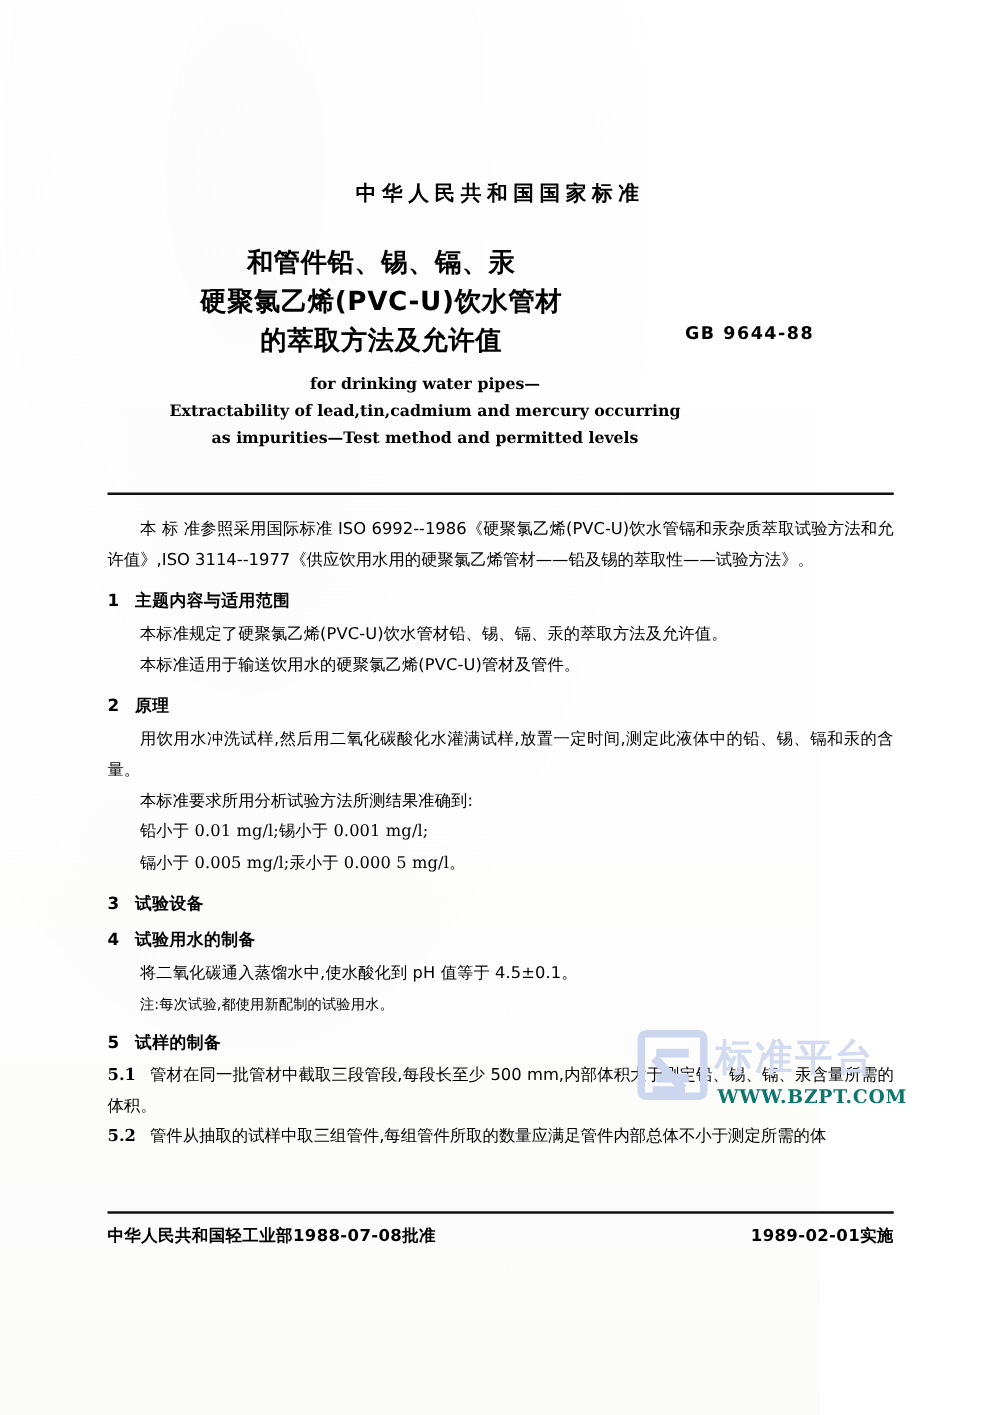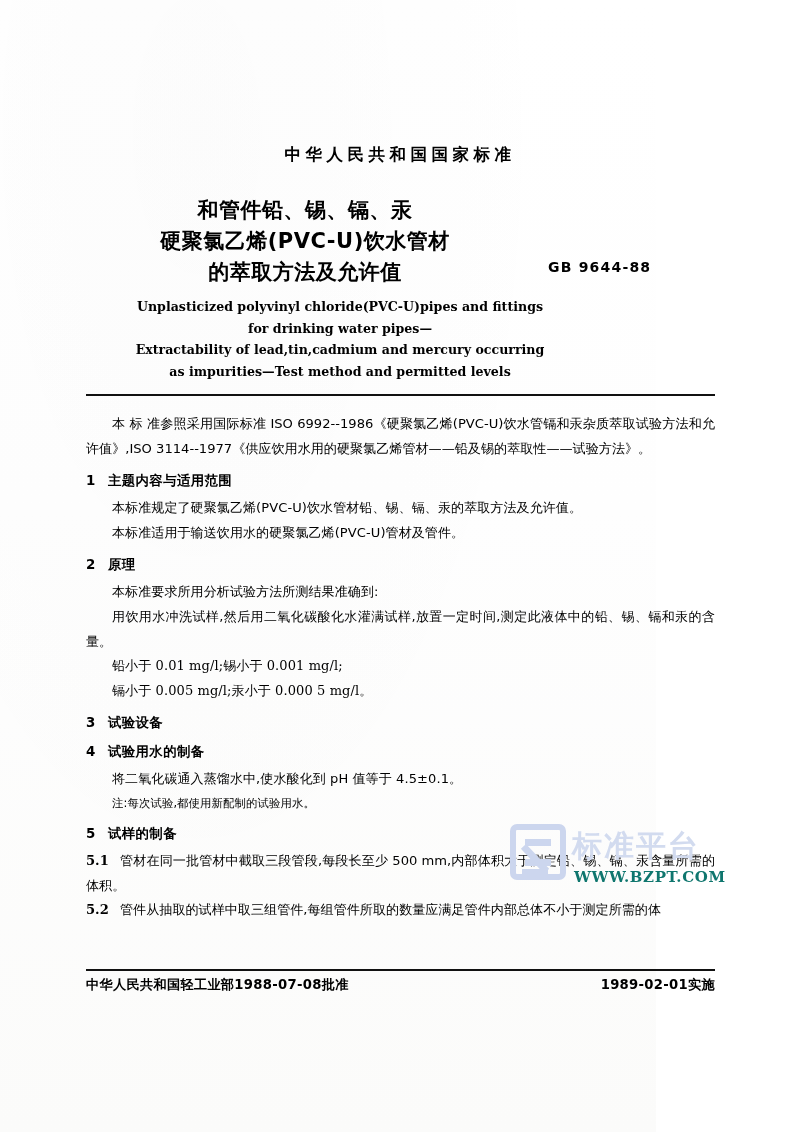--- a/index.html
+++ b/index.html
@@ -179,21 +179,21 @@
 
   
   .footer {
     position: absolute;
     left: 86px;
     top: 976px;
     width: 629px;
     height: 22px;
     display: flex;
     justify-content: space-between;
-    align-items: flex-start;
+    align-items: flex-end;
     font-size: 13.2px;
     font-weight: bold;
     letter-spacing: 0.3px;
   }
   .footer span { white-space: nowrap; }
 
   
   .watermark {
     position: absolute;
     left: 510px;
@@ -274,21 +274,20 @@
 
     <div class="title-block">
       <div class="title-line">和管件铅、锡、镉、汞</div>
       <div class="title-line">硬聚氯乙烯(PVC-U)饮水管材</div>
       <div class="title-line">的萃取方法及允许值</div>
     </div>
 
     <div class="std-number">GB 9644-88</div>
 
     <div class="en-title">
-      <div class="en-line">Unplasticized polyvinyl chloride(PVC-U)pipes and fittings</div>
       <div class="en-line">for drinking water pipes—</div>
       <div class="en-line">Extractability of lead,tin,cadmium and mercury occurring</div>
       <div class="en-line">as impurities—Test method and permitted levels</div>
     </div>
 
     <div class="rule-top"></div>
 
     <div class="body-area">
 
       <p class="lead-para">本 标 准参照采用国际标准 ISO 6992--1986《硬聚氯乙烯(PVC-U)饮水管镉和汞杂质萃取试验方法和允许值》,ISO 3114--1977《供应饮用水用的硬聚氯乙烯管材——铅及锡的萃取性——试验方法》。</p>
@@ -298,22 +297,22 @@
       </div>
       <div class="block">
         <p class="para">本标准规定了硬聚氯乙烯(PVC-U)饮水管材铅、锡、镉、汞的萃取方法及允许值。</p>
         <p class="para">本标准适用于输送饮用水的硬聚氯乙烯(PVC-U)管材及管件。</p>
       </div>
 
       <div class="sec-head">
         <span class="num">2</span><span>原理</span>
       </div>
       <div>
+        <p class="para indent">用饮用水冲洗试样,然后用二氧化碳酸化水灌满试样,放置一定时间,测定此液体中的铅、锡、镉和汞的含量。</p>
         <p class="para" style="margin-left:26px">本标准要求所用分析试验方法所测结果准确到:</p>
-        <p class="para indent">用饮用水冲洗试样,然后用二氧化碳酸化水灌满试样,放置一定时间,测定此液体中的铅、锡、镉和汞的含量。</p>
         <p class="para lat" style="margin-left:26px">铅小于 0.01 mg/l;锡小于 0.001 mg/l;</p>
         <p class="para lat" style="margin-left:26px">镉小于 0.005 mg/l;汞小于 0.000 5 mg/l。</p>
       </div>
 
       <div class="sec-head">
         <span class="num">3</span><span>试验设备</span>
       </div>
 
       <div class="sec-head">
         <span class="num">4</span><span>试验用水的制备</span>

